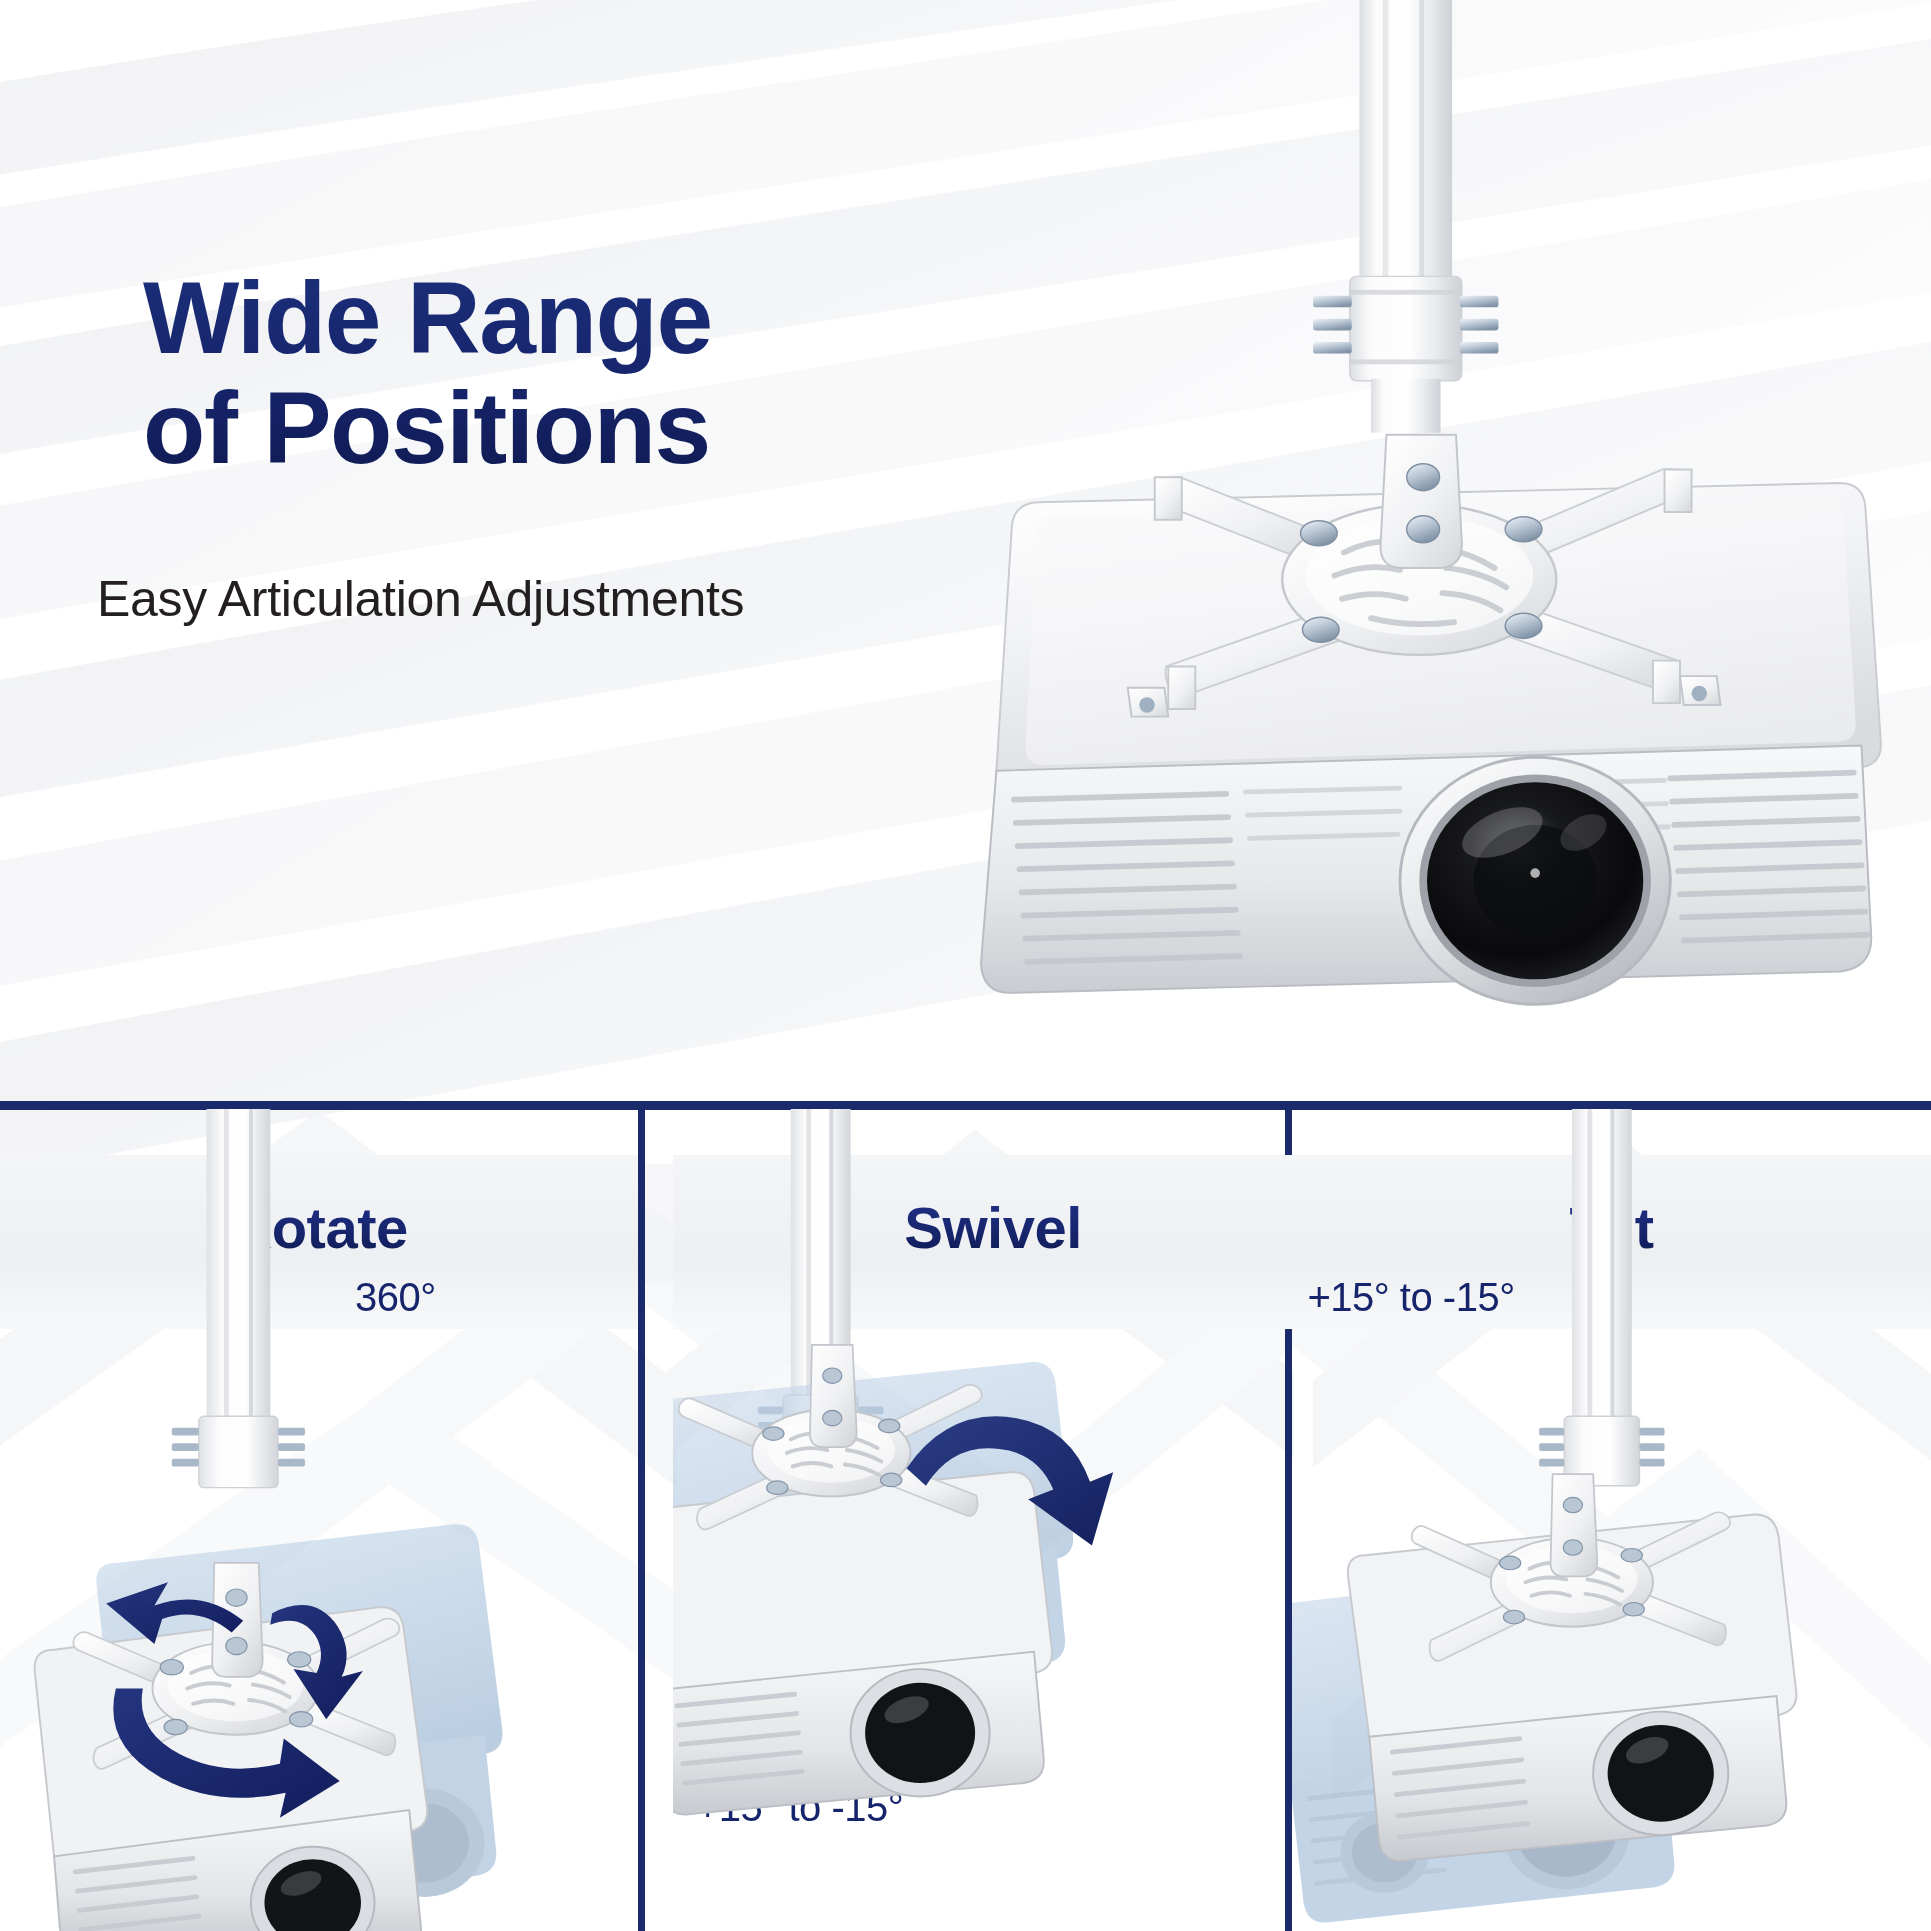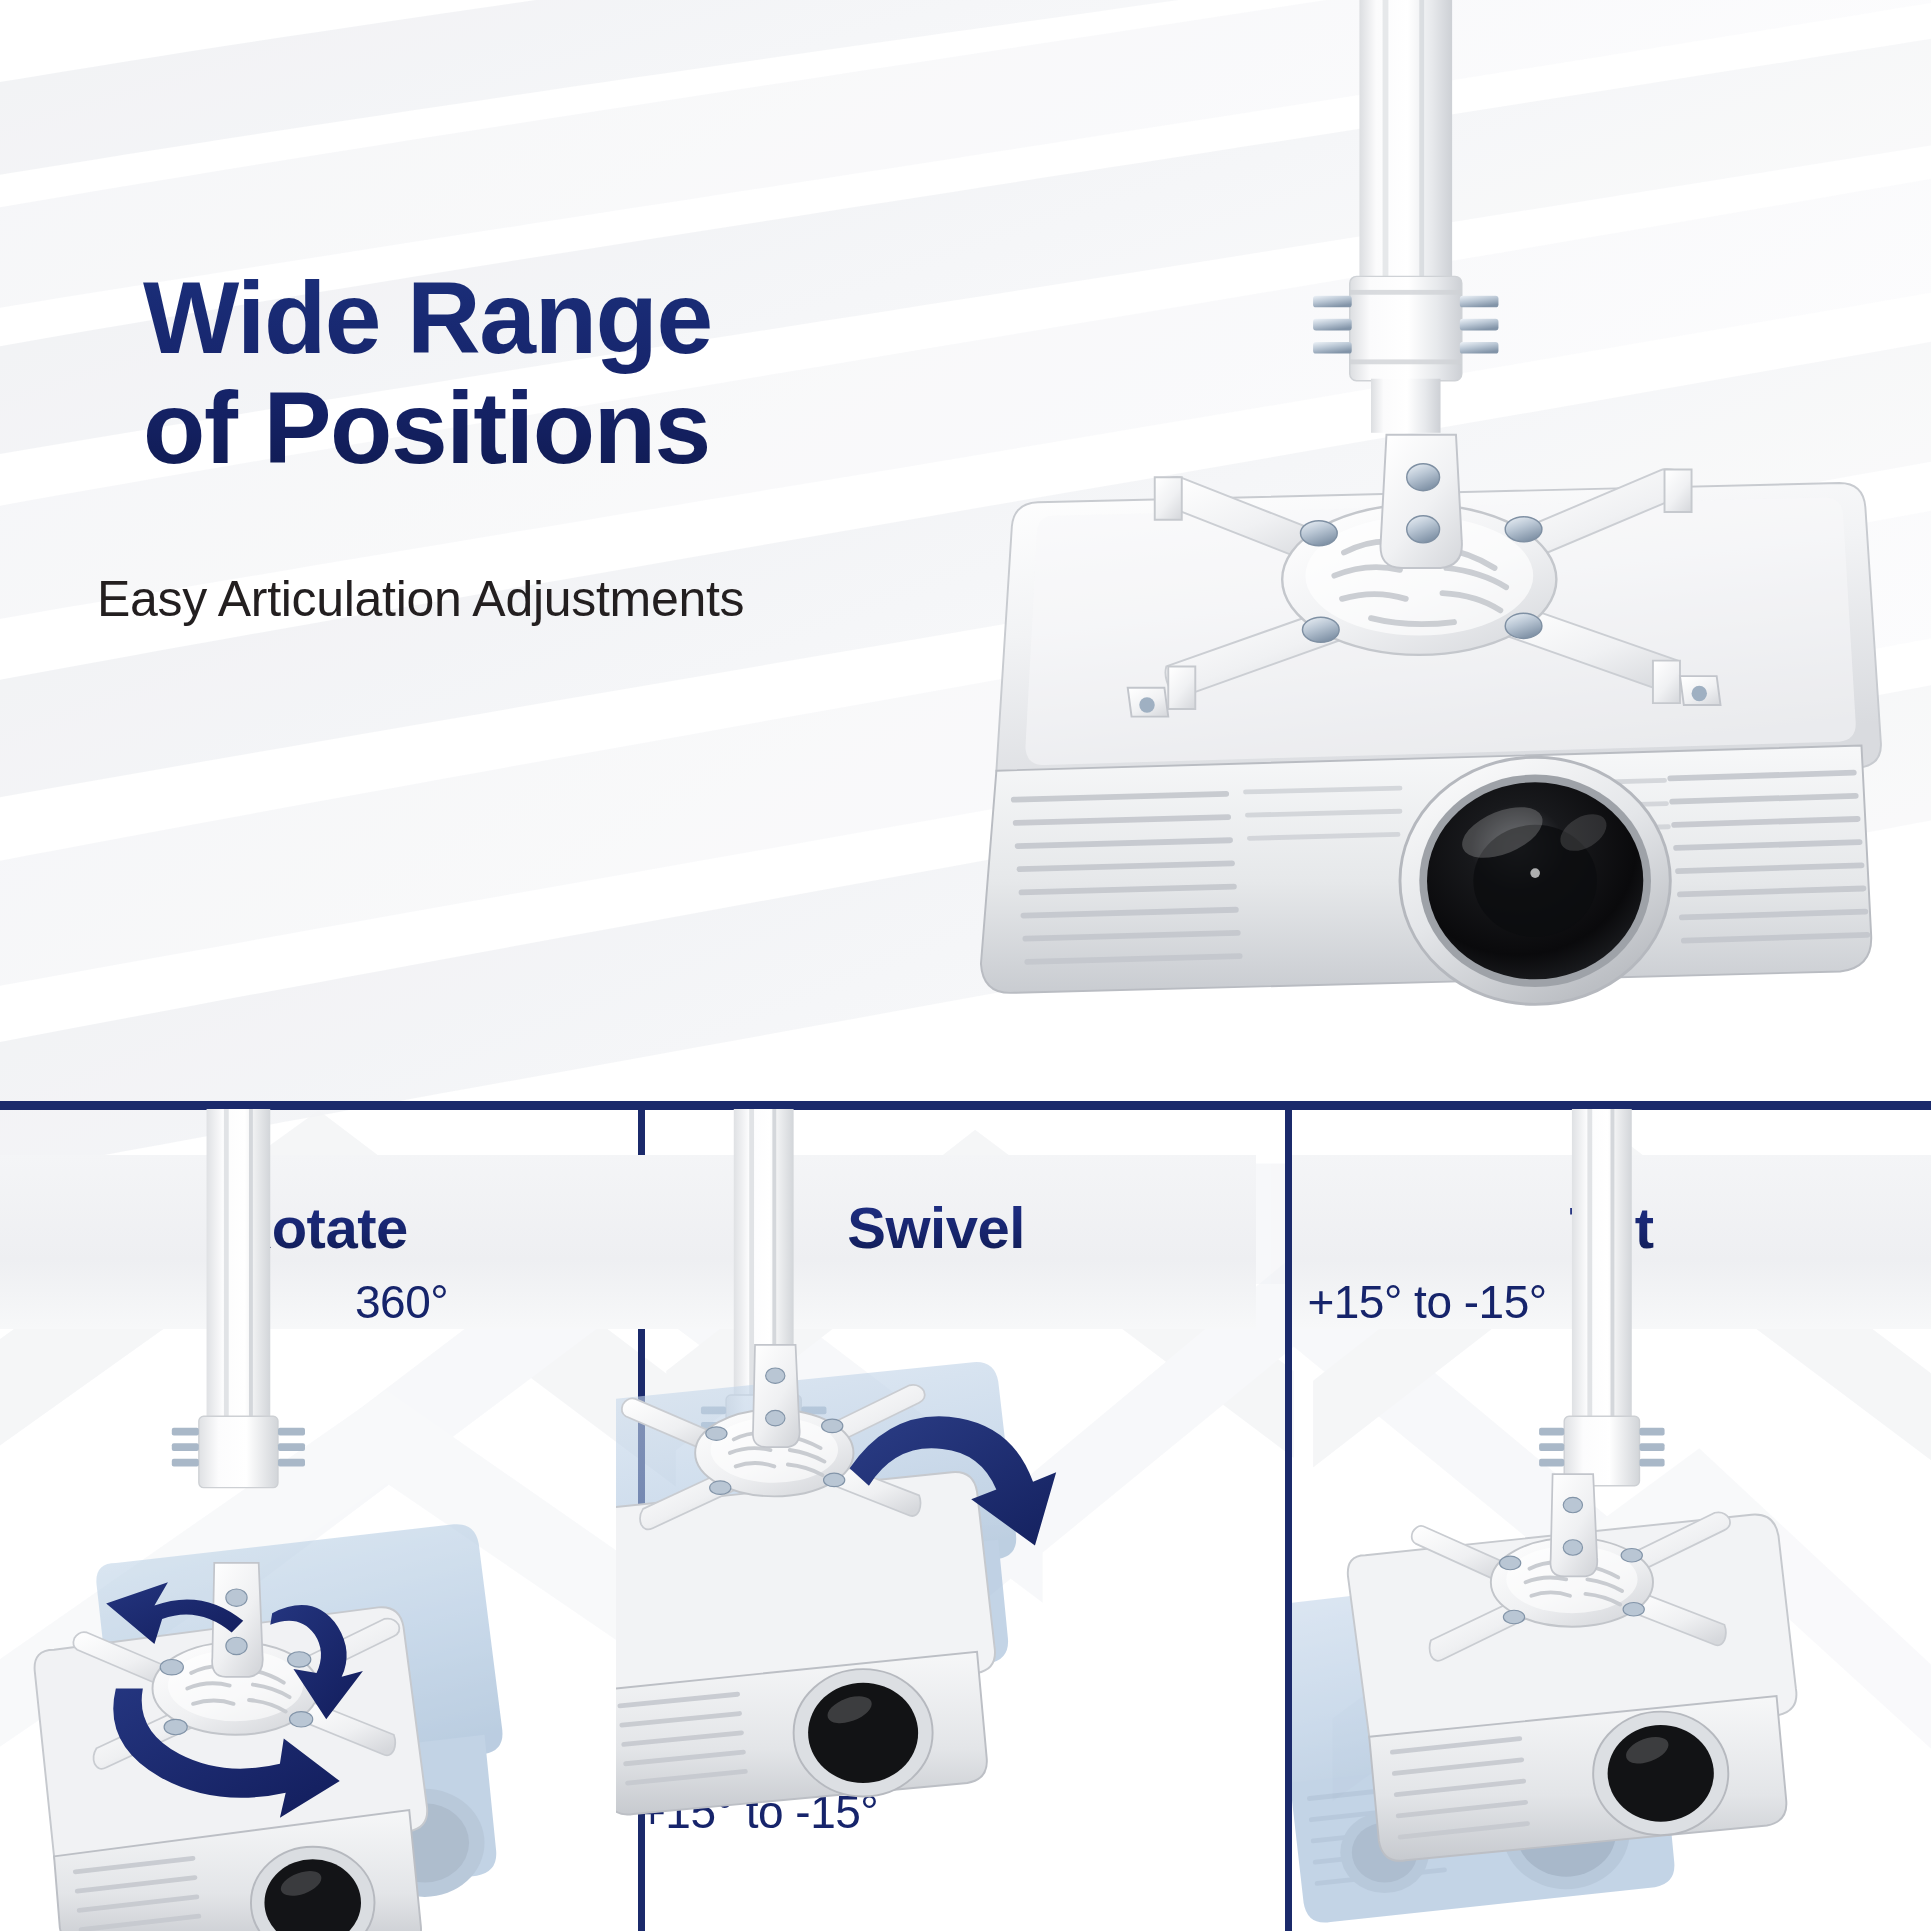--- a/index.html
+++ b/index.html
@@ -34,35 +34,35 @@
 
   
   .hdivider { position:absolute; left:0; top:1101px; width:1931px; height:8.7px; background:#1b2a6b; }
   .vdivider { position:absolute; top:1109px; width:6.8px; height:822px; background:#1b2a6b; }
   .vdivider.a { left:638px; }
   .vdivider.b { left:1285px; }
 
   
   .panel { position:absolute; top:1109px; height:822px; overflow:hidden; }
   .panel.p1 { left:0px;    width:638px; }
-  .panel.p2 { left:616px;  width:640px; }
+  .panel.p2 { left:673px;  width:640px; }
   .panel.p3 { left:1292px; width:639px; }
 
   .panel-band {
     position:absolute; left:0; top:46px; width:100%; height:174px;
     background:linear-gradient(180deg,#f4f5f7 0%,#eeeff2 60%,#f7f8f9 100%);
   }
   .panel-title {
     position:absolute; width:100%; text-align:center; top:85px;
     font-size:58px; font-weight:bold; color:#16246b; letter-spacing:-0.5px;
     background:linear-gradient(180deg,#21318a 0%,#16246b 60%,#0f1a4e 100%);
     -webkit-background-clip:text; background-clip:text; color:transparent;
   }
   .panel-value {
-    position:absolute; font-size:46px; font-weight:500; color:#16246b;
+    position:absolute; font-size:40px; font-weight:500; color:#16246b;
     letter-spacing:-0.5px; white-space:nowrap;
   }
   .p1 .panel-value { left:345px; top:1014px; }
   .p2 .panel-value { left:27px;  top:1610px; }
   .p3 .panel-value { left:19.3px;  top:1006px; }
 
   
   .panel .panel-value { position:absolute; }
   .p1 .pv { left:355px; top:166px; }
   .p2 .pv { left:23px;  top:676px; }

